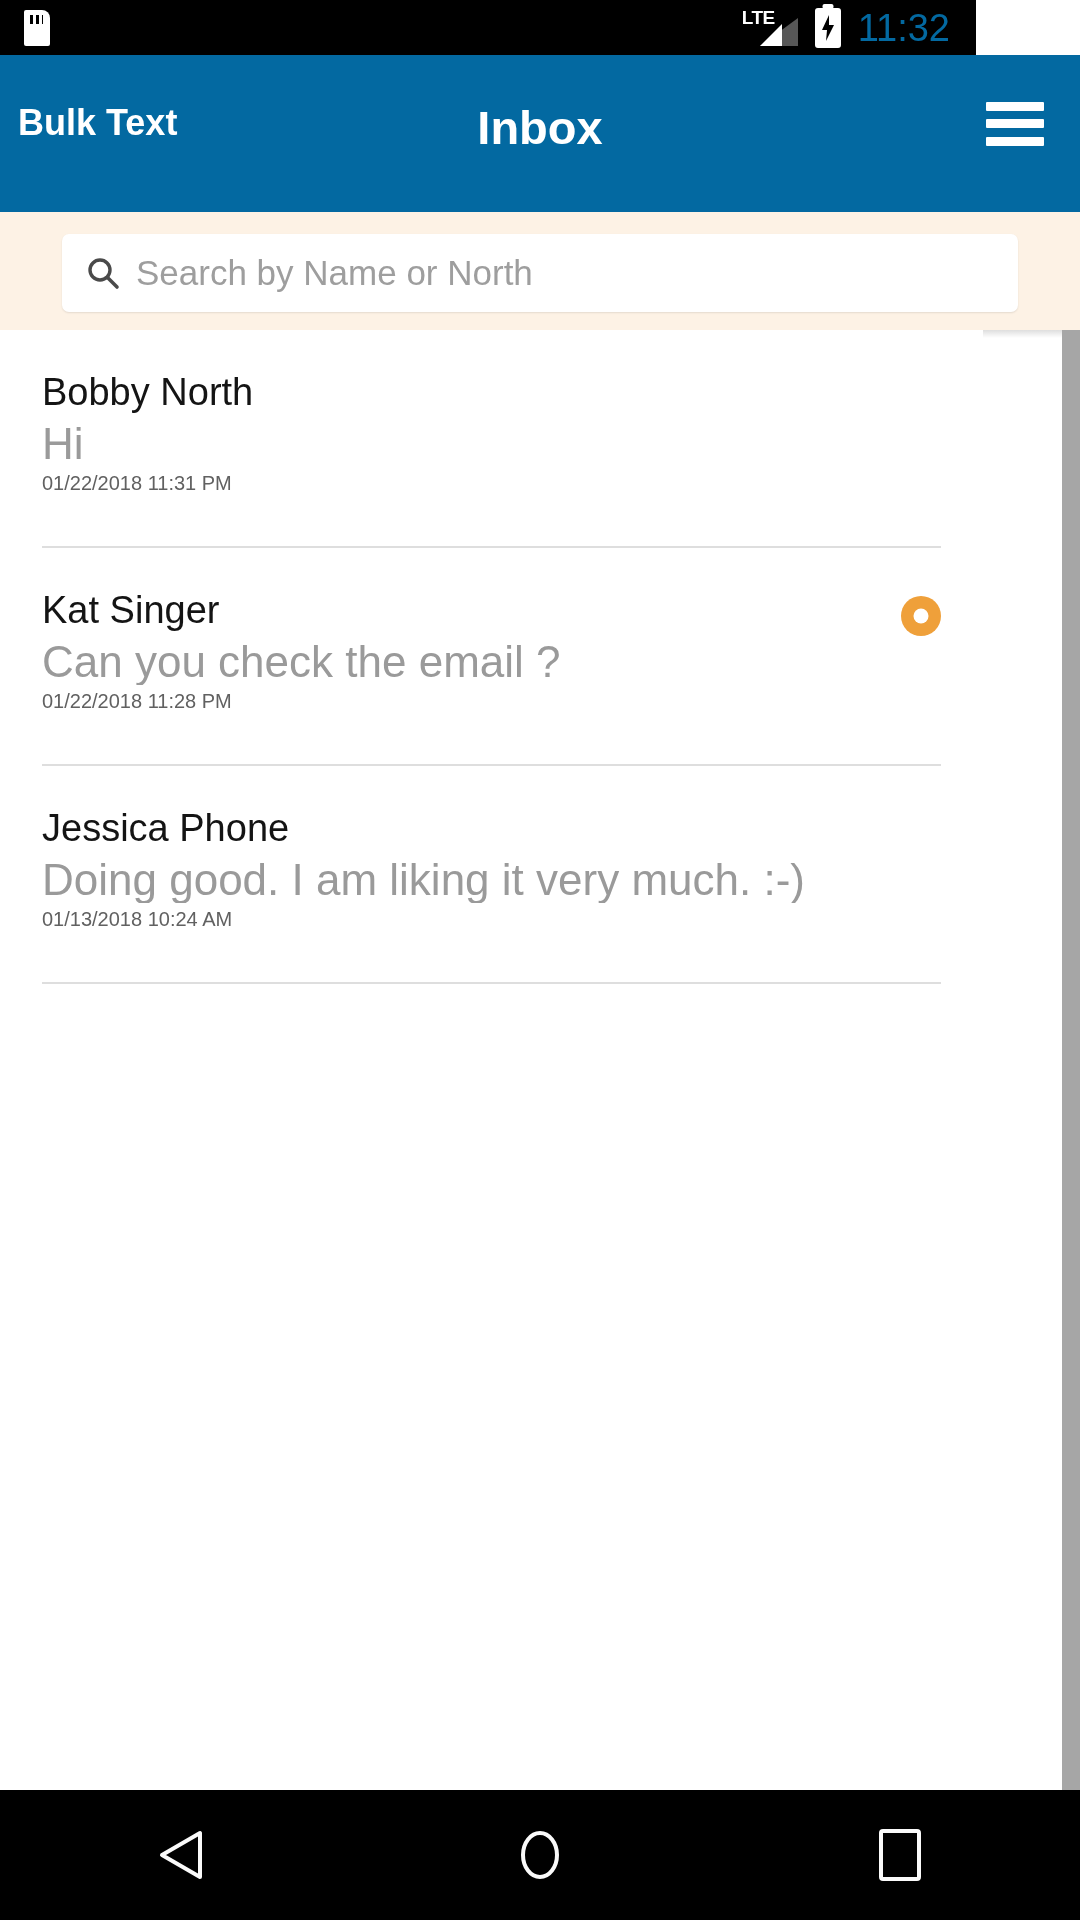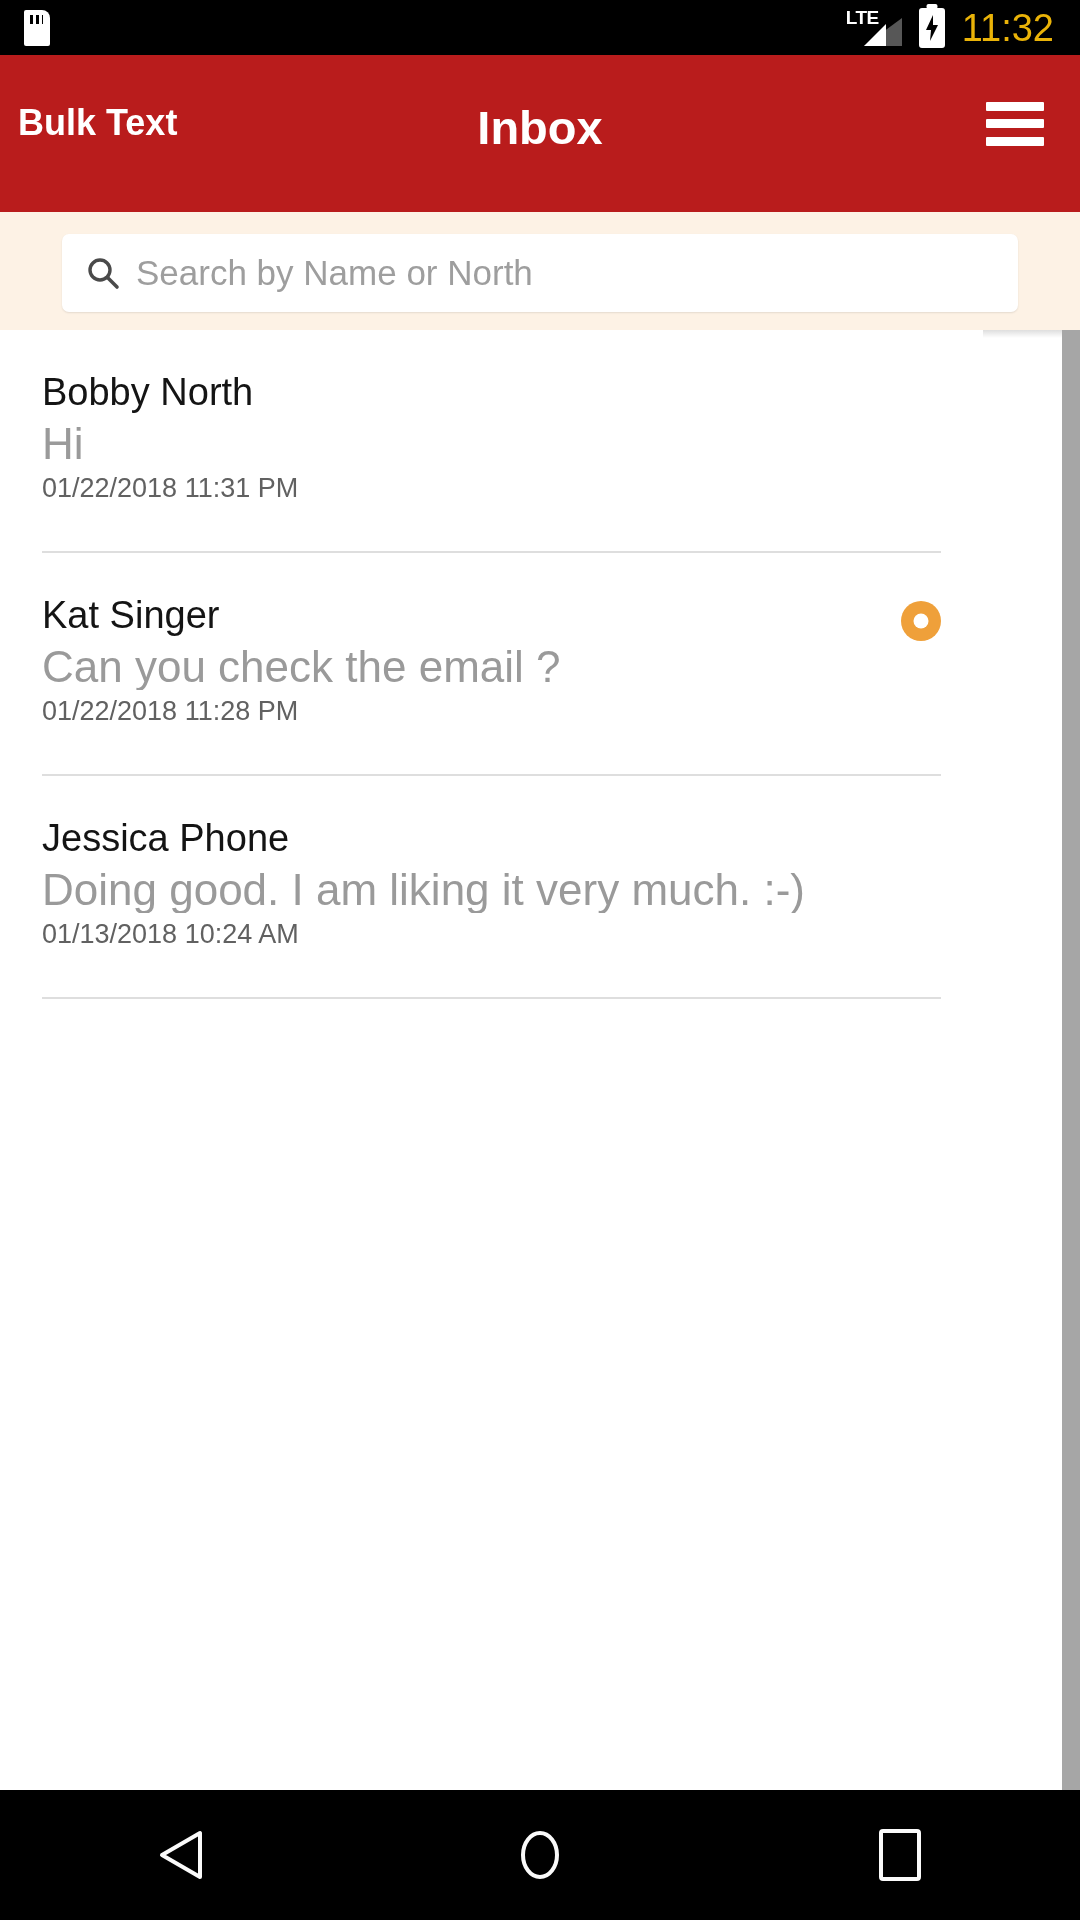--- a/index.html
+++ b/index.html
@@ -11,21 +11,21 @@
   }
   .screen {
     position:relative;
     width:1080px; height:1920px;
     background:#ffffff;
   }
 
   
   .statusbar {
     position:absolute; left:0; top:0;
-    width:1080px; height:55px;
+    width:976px; height:55px;
     background:#000000;
     display:flex; align-items:center;
   }
   .sb-left { padding-left:24px; display:flex; align-items:center; }
   .sdcard {
     position:relative;
     width:26px; height:36px;
     background:#ffffff;
     border-radius:2px 8px 2px 2px;
   }
@@ -65,30 +65,30 @@
     transform:translateX(-50%);
     width:11px; height:5px;
     background:#ffffff; border-radius:2px;
   }
   .bolt {
     position:absolute; left:50%; top:50%;
     transform:translate(-50%,-50%);
     width:14px; height:26px;
   }
   .clock {
-    font-size:38px; color:#eab308;
+    font-size:38px; color:#0369a1;
     font-weight:400; letter-spacing:0px;
     line-height:38px;
   }
 
   
   .appbar {
     position:absolute; left:0; top:55px;
     width:1080px; height:157px;
-    background:#b91c1c;
+    background:#0369a1;
   }
   .app-left {
     position:absolute; left:18px; top:0;
     height:157px; display:flex; align-items:center;
   }
   .app-left-label {
     font-size:36px; font-weight:bold; color:#ffffff;
     margin-top:-22px;
   }
   .app-title {
@@ -156,23 +156,22 @@
     font-size:38px; color:#141414; font-weight:400;
     line-height:44px;
   }
   .row-preview {
     font-size:44px; color:#9a9a9a; font-weight:400;
     line-height:46px;
     margin-top:7px;
     white-space:nowrap; overflow:hidden;
   }
   .row-time {
-    font-size:27px; color:#616161; font-weight:400;
+    font-size:20px; color:#616161; font-weight:400;
     line-height:32px;
-    margin-top:5px;
   }
   .row-divider {
     height:2px;
     background:#dedede;
     margin:47px 0 0 0;
   }
   .unread-dot {
     position:absolute; right:42px; top:48px;
     width:40px; height:40px;
     border-radius:50%;

